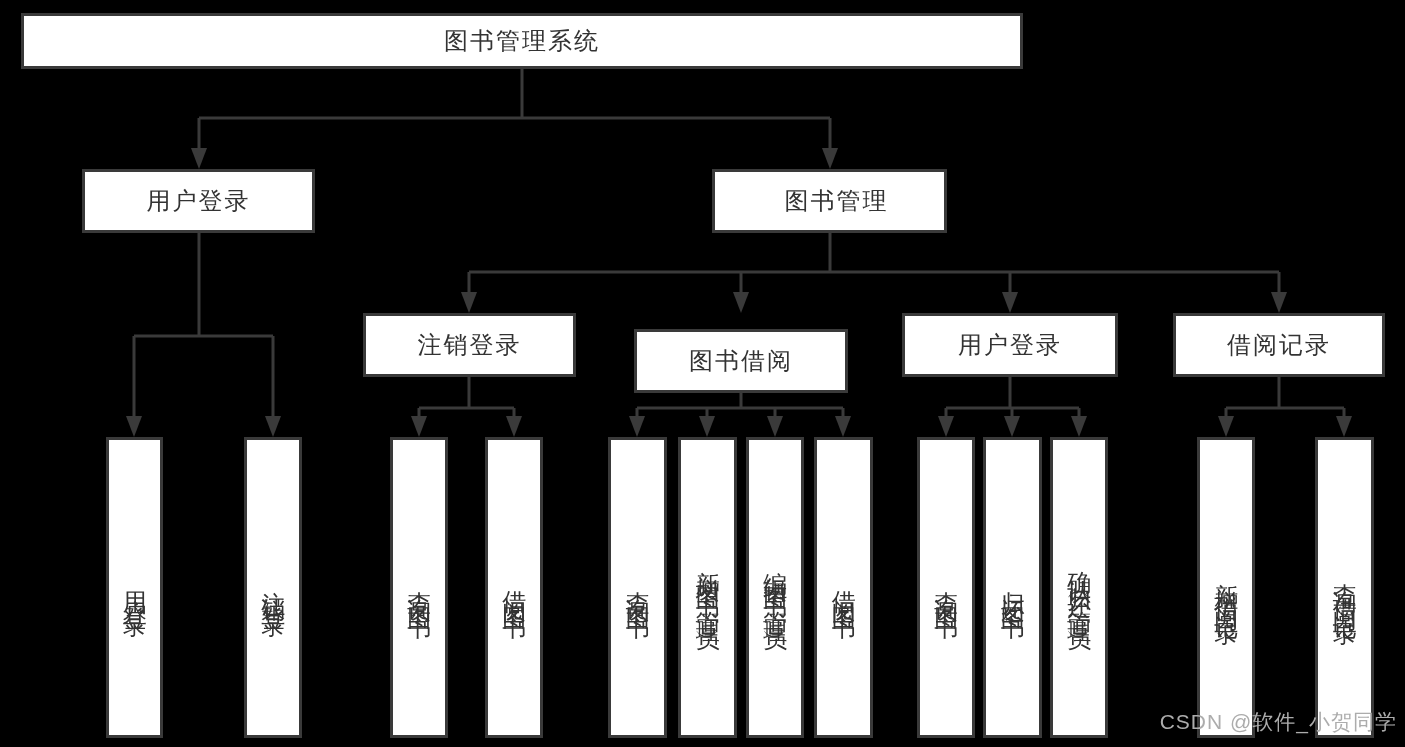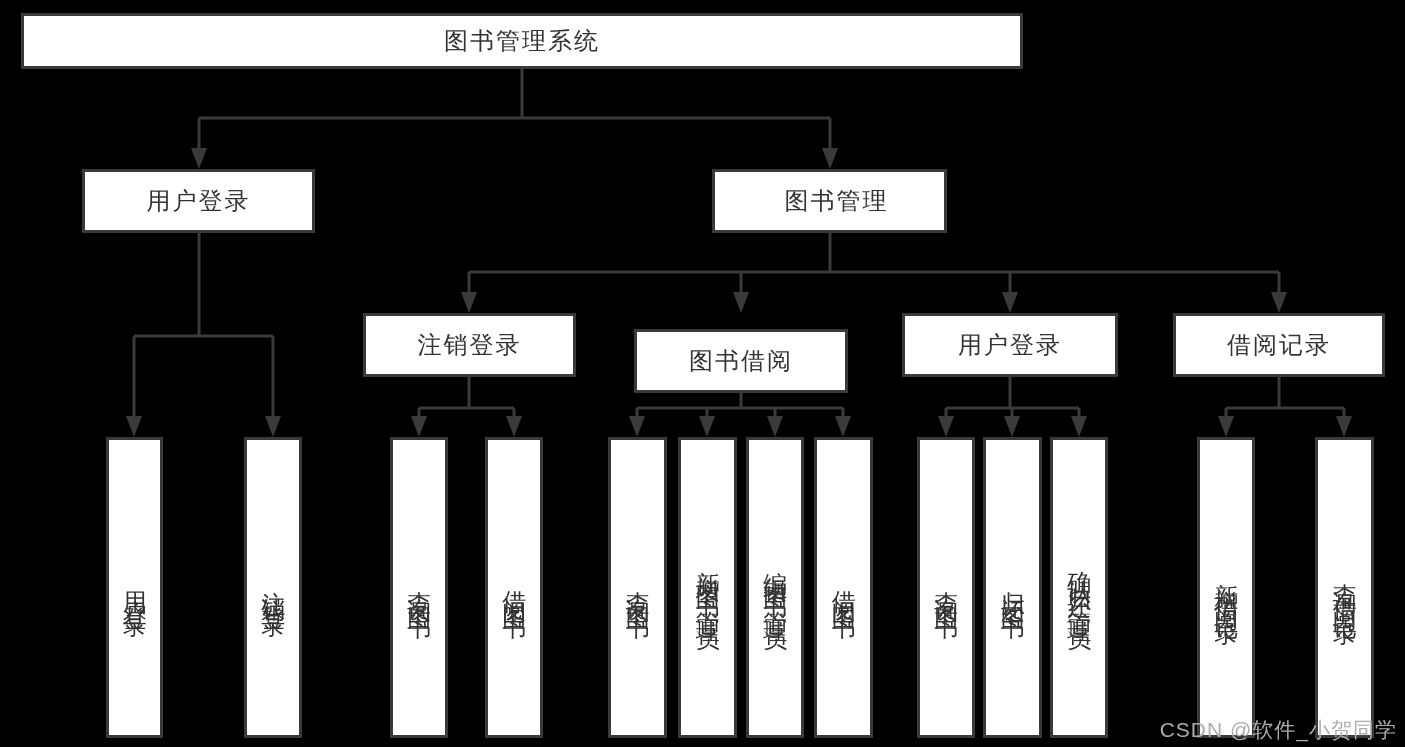--- a/index.html
+++ b/index.html
@@ -41,21 +41,21 @@
     writing-mode: vertical-rl;
     text-orientation: mixed;
     font-size: 24px;
     letter-spacing: 8px;
     line-height: 1.1;
     color: #333333;
   }
   .watermark {
     position: absolute;
     right: 8px;
-    bottom: 3px;
+    bottom: 11px;
     font-size: 21px;
     letter-spacing: 1px;
     color: #acacac;
     white-space: nowrap;
     margin-top: 44px;
   }
 
   
   #node-root            { left: 21px;   top: 13px;  width: 1002px; height: 56px; }
   #node-user-login      { left: 82px;   top: 169px; width: 233px;  height: 64px; }

